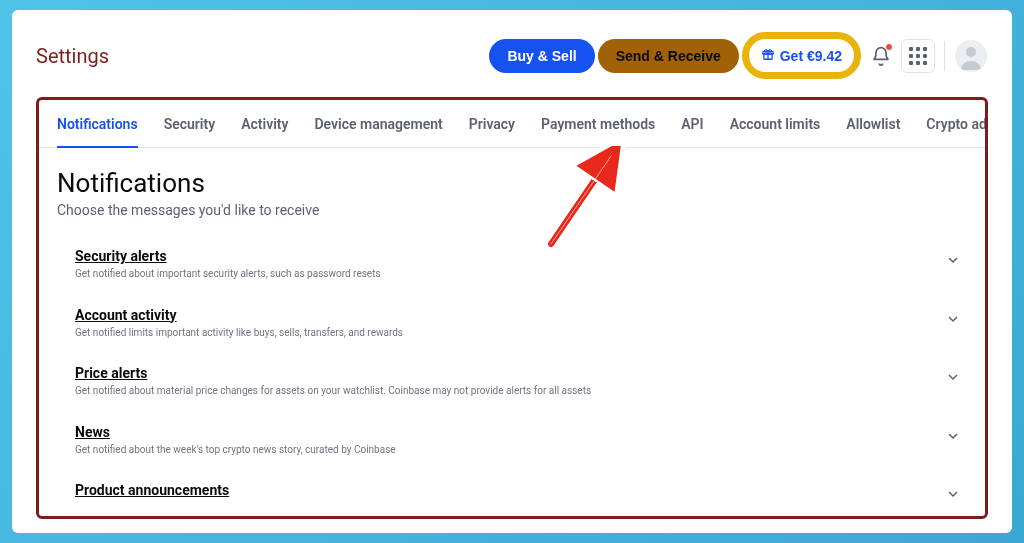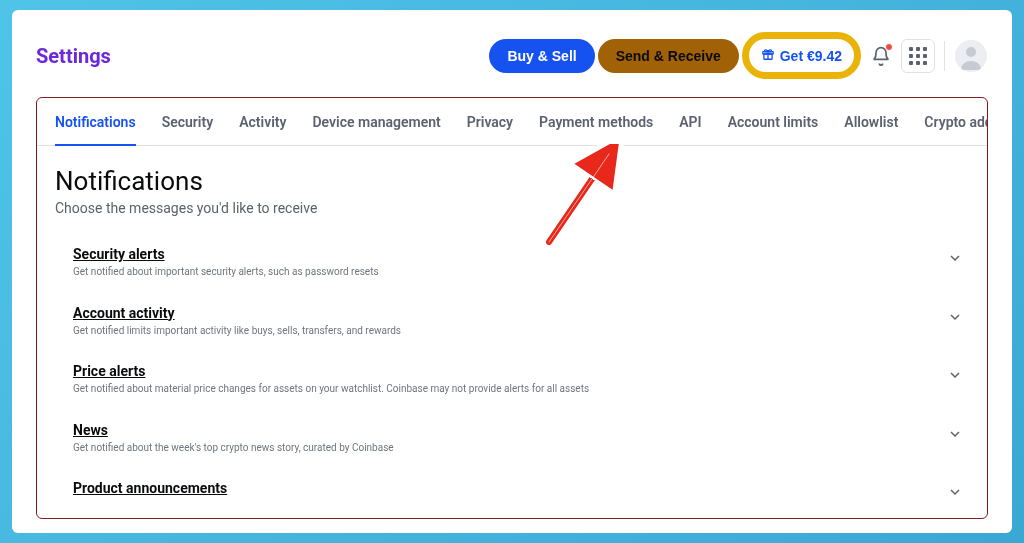--- a/index.html
+++ b/index.html
@@ -21,22 +21,22 @@
     flex-direction: column;
   }
   .topbar {
     display: flex;
     align-items: center;
     justify-content: space-between;
     margin-bottom: 18px;
   }
   .page-title {
     font-size: 20px;
-    font-weight: 700;
-    color: #6d28d9;
+    font-weight: 400;
+    color: #7f1d1d;
   }
   .top-actions {
     display: flex;
     align-items: center;
     gap: 3px;
   }
   .btn {
     border: none;
     border-radius: 999px;
     font-size: 14px;
@@ -110,21 +110,21 @@
   }
   .avatar {
     width: 32px; height: 32px;
     border-radius: 50%;
     background: #eceef1;
     display:inline-flex; align-items:center; justify-content:center;
     overflow:hidden;
   }
 
   .card {
-    border: 1px solid #7f1d1d;
+    border: 3px solid #7f1d1d;
     border-radius: 6px;
     flex: 1;
     display:flex;
     flex-direction:column;
     overflow:hidden;
     position: relative;
   }
   .tabs {
     display: flex;
     gap: 26px;

